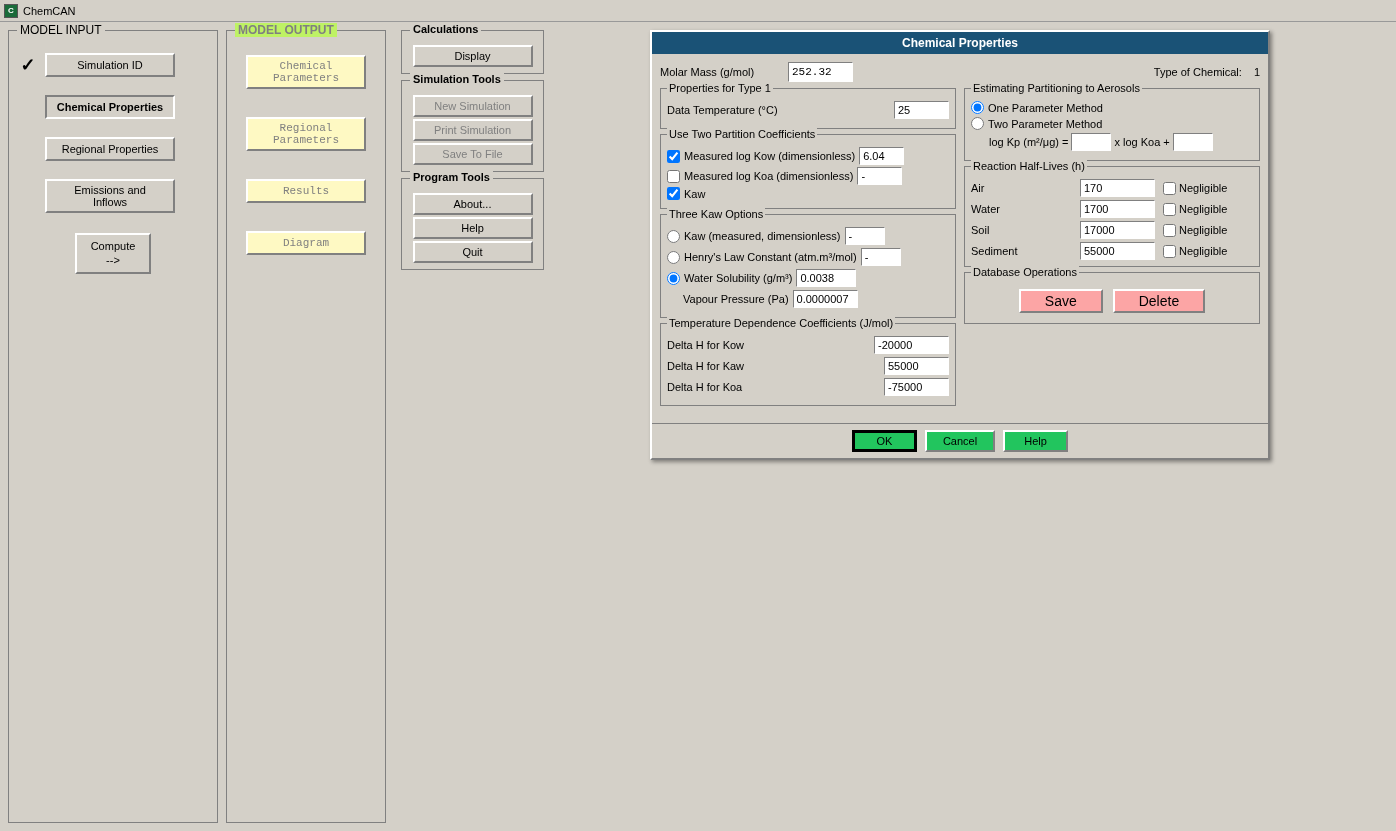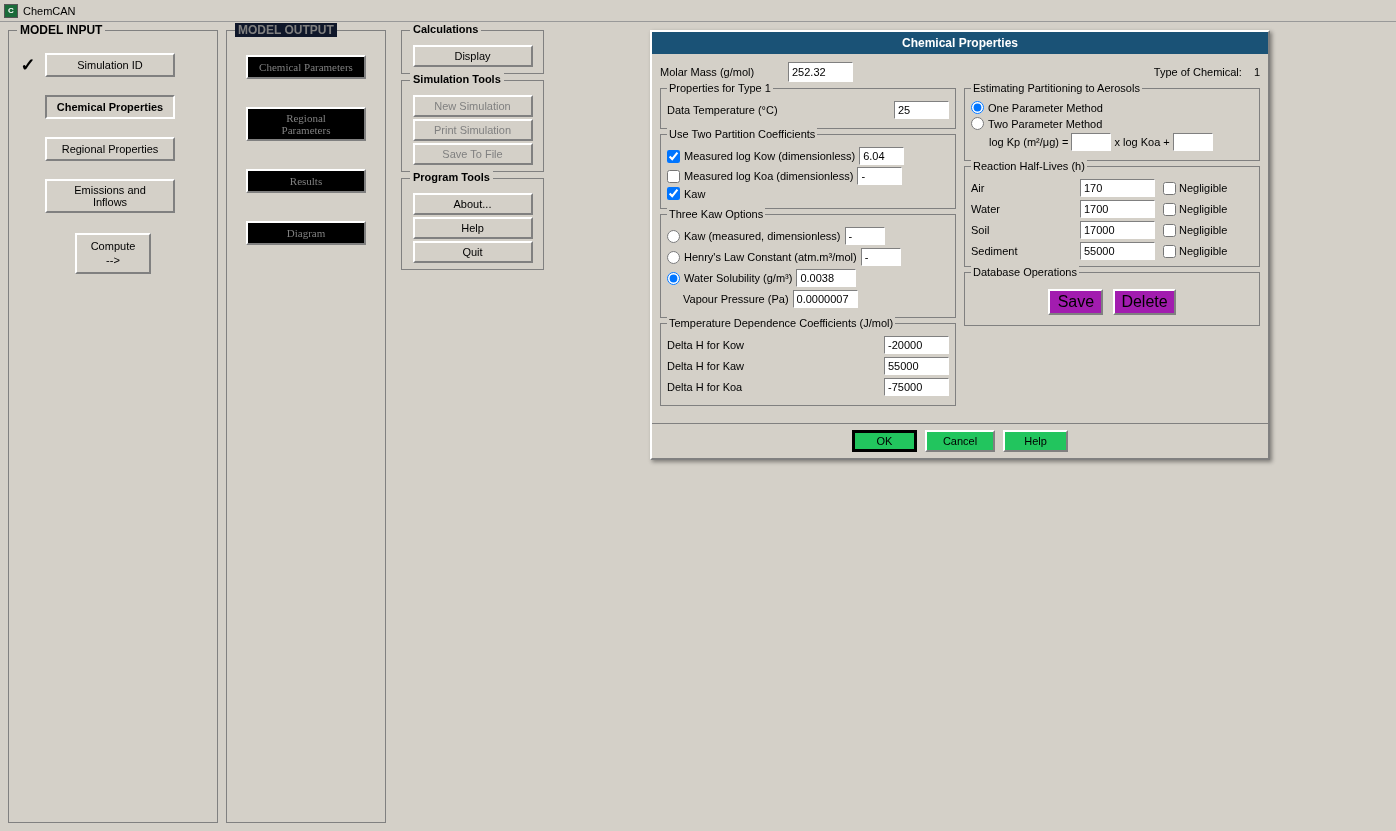--- a/index.html
+++ b/index.html
@@ -29,44 +29,44 @@
     }
     .main-area {
       display: flex;
       flex-direction: row;
       padding: 8px;
       gap: 8px;
       height: calc(100vh - 22px);
     }
     
     .btn {
-      background: #a21caf;
+      background: #fca5a5;
       border: 2px solid;
       border-color: #fff #808080 #808080 #fff;
       cursor: pointer;
-      font-size: 16px;
-      font-family: 'MS Sans Serif', Arial, sans-serif;
-      padding: 2px 6px;
+      font-size: 14px;
+      font-family: 'MS Sans Serif', Arial, sans-serif;
+      padding: 2px 24px;
       min-height: 22px;
     }
 
     
     .model-input {
       width: 210px;
       min-height: 420px;
       position: relative;
       border: 1px solid #808080;
       padding: 14px 8px 8px 8px;
     }
     .model-input-title {
       position: absolute;
       top: -8px; left: 8px;
       background: #d4d0c8;
       padding: 0 3px;
-      font-weight: bold;
+      font-weight: normal;
       font-size: 12px;
     }
     .model-input .nav-items {
       display: flex;
       flex-direction: column;
       gap: 18px;
       margin-top: 8px;
     }
     .nav-item {
       display: flex;
@@ -115,40 +115,40 @@
     .model-output {
       width: 160px;
       min-height: 420px;
       position: relative;
       border: 1px solid #808080;
       padding: 14px 8px 8px 8px;
     }
     .model-output-title {
       position: absolute;
       top: -8px; left: 8px;
-      background: #0f172a;
+      background: #bef264;
       padding: 0 3px;
       font-weight: bold;
       font-size: 12px;
       color: #808080;
     }
     .output-btns {
       display: flex;
       flex-direction: column;
       gap: 28px;
       margin-top: 10px;
       align-items: center;
     }
     .output-btn {
-      background: #000000;
+      background: #fef9c3;
       border: 2px solid;
       border-color: #fff #808080 #808080 #fff;
       cursor: pointer;
       font-size: 11px;
-      font-family: Liberation Serif, serif;
+      font-family: Liberation Mono, monospace;
       padding: 3px 8px;
       width: 120px;
       min-height: 24px;
       text-align: center;
       color: #808080;
     }
 
     
     .right-panel {
       display: flex;
@@ -213,21 +213,21 @@
     .chem-dialog-content {
       padding: 8px;
     }
     .chem-input {
       border: 1px solid;
       border-color: #808080 #fff #fff #808080;
       background: white;
       height: 20px;
       font-size: 11px;
       padding: 9px 3px;
-      font-family: Liberation Sans, sans-serif;
+      font-family: Liberation Mono, monospace;
     }
     .chem-select {
       border: 1px solid;
       border-color: #808080 #fff #fff #808080;
       background: white;
       height: 20px;
       font-size: 11px;
       padding: 1px 2px;
       font-family: 'MS Sans Serif', Arial, sans-serif;
     }
@@ -470,21 +470,21 @@
             <div class="radio-row" style="padding-left:16px;">
               <span>Vapour Pressure (Pa)</span>
               <input class="sub-input" style="width: 65px;" value="0.0000007">
             </div>
           </div>
 
           <div class="sub-group">
             <span class="sub-group-title">Temperature Dependence Coefficients (J/mol)</span>
             <div class="sub-row">
               <span style="flex:1;">Delta H for Kow</span>
-              <input class="sub-input" style="width: 65px;" value="-20000">
+              <input class="sub-input" style="width: 75px;" value="-20000">
             </div>
             <div class="sub-row">
               <span style="flex:1;">Delta H for Kaw</span>
               <input class="sub-input" style="width: 65px;" value="55000">
             </div>
             <div class="sub-row">
               <span style="flex:1;">Delta H for Koa</span>
               <input class="sub-input" style="width: 65px;" value="-75000">
             </div>
           </div>

